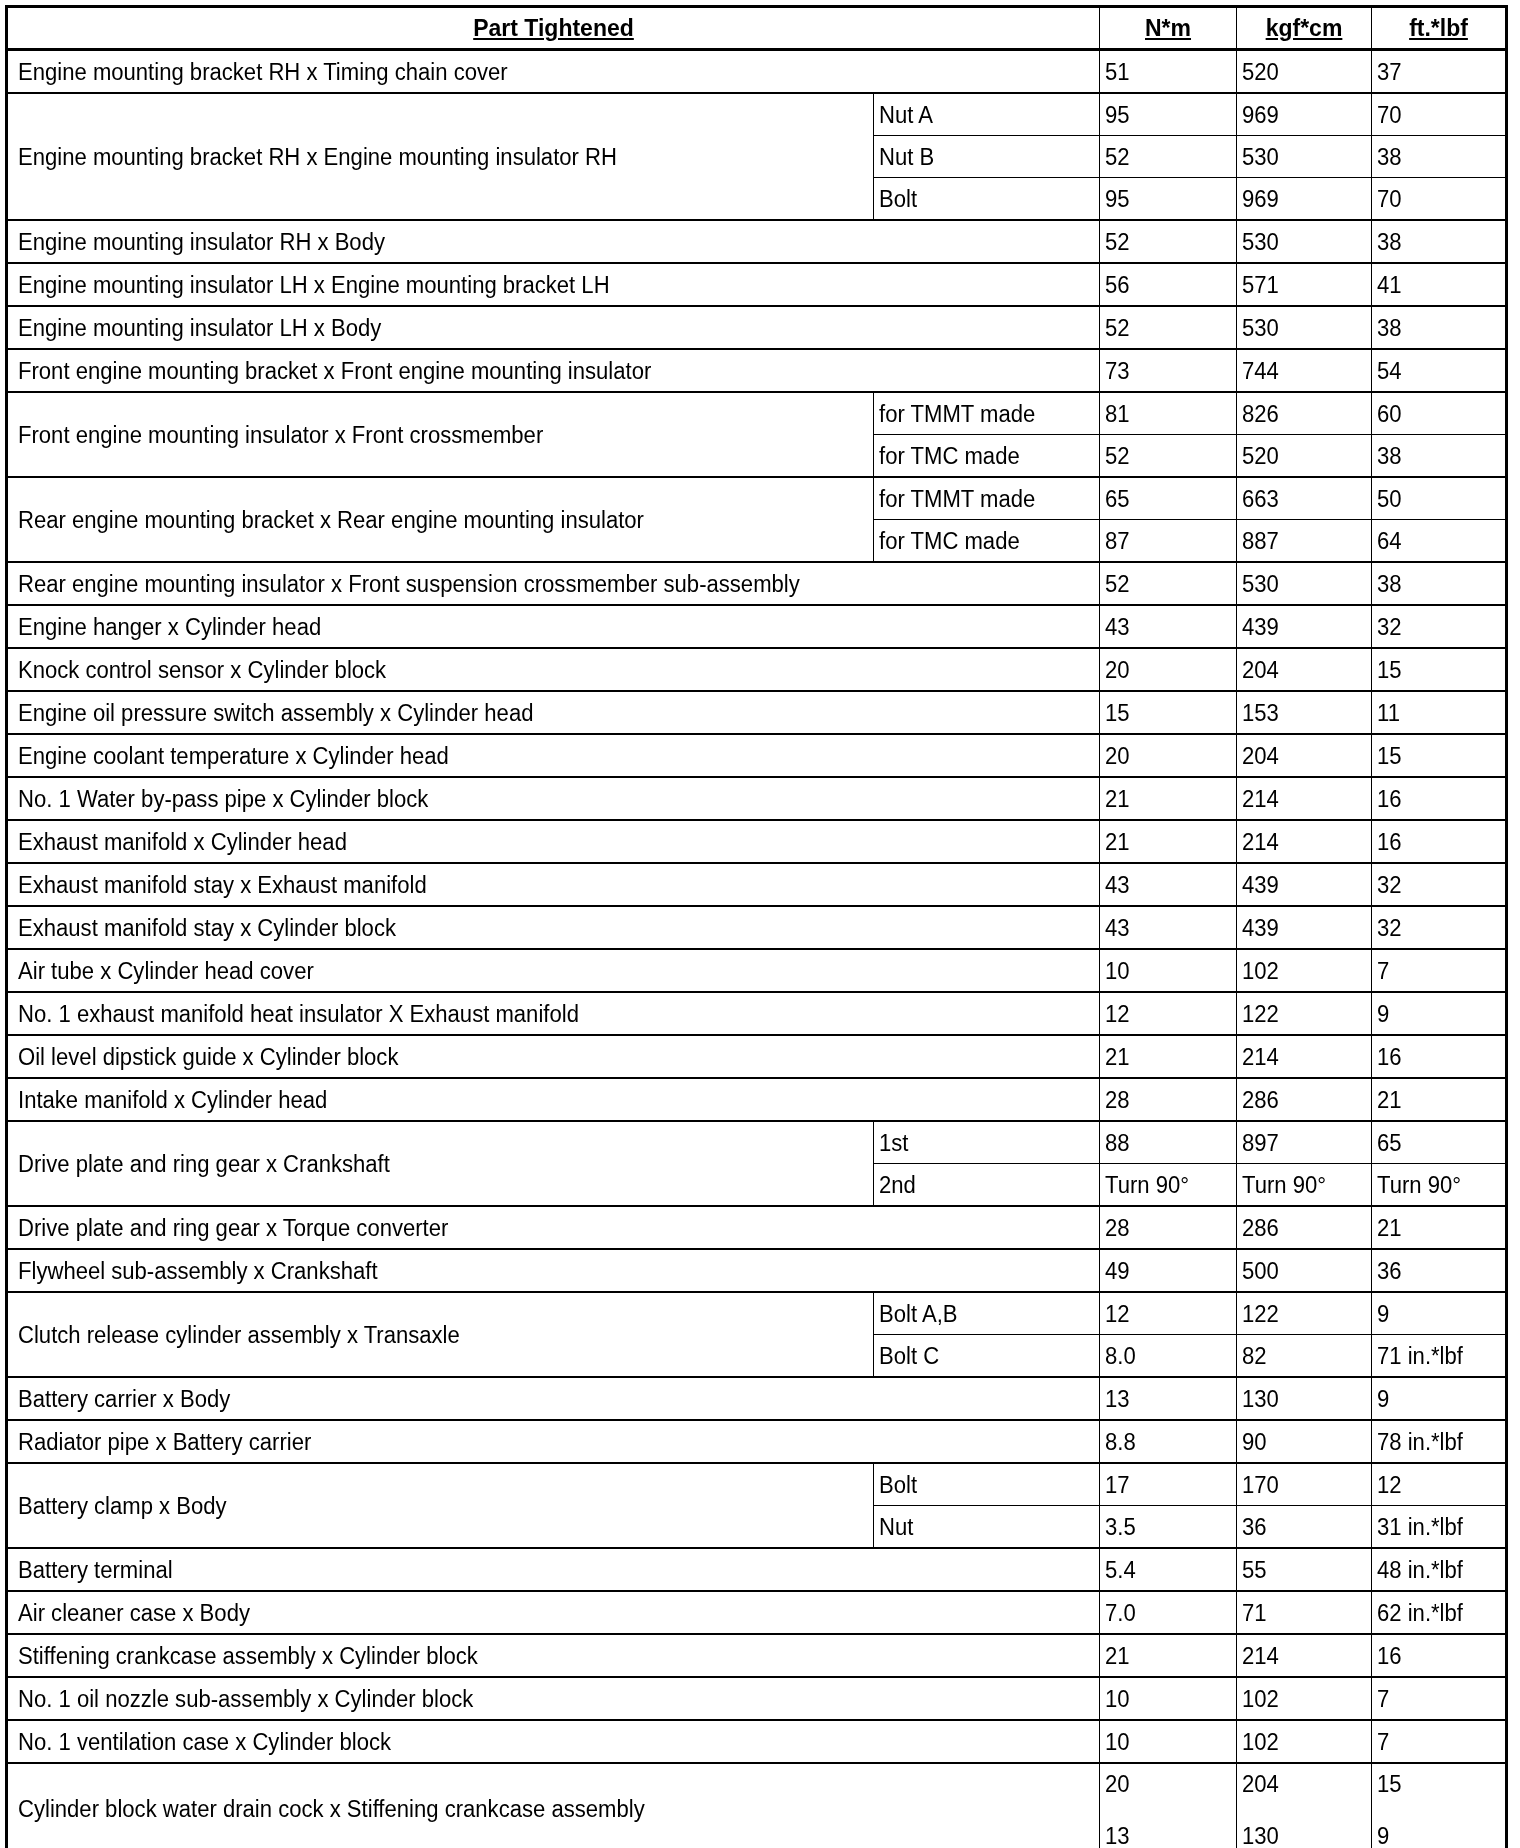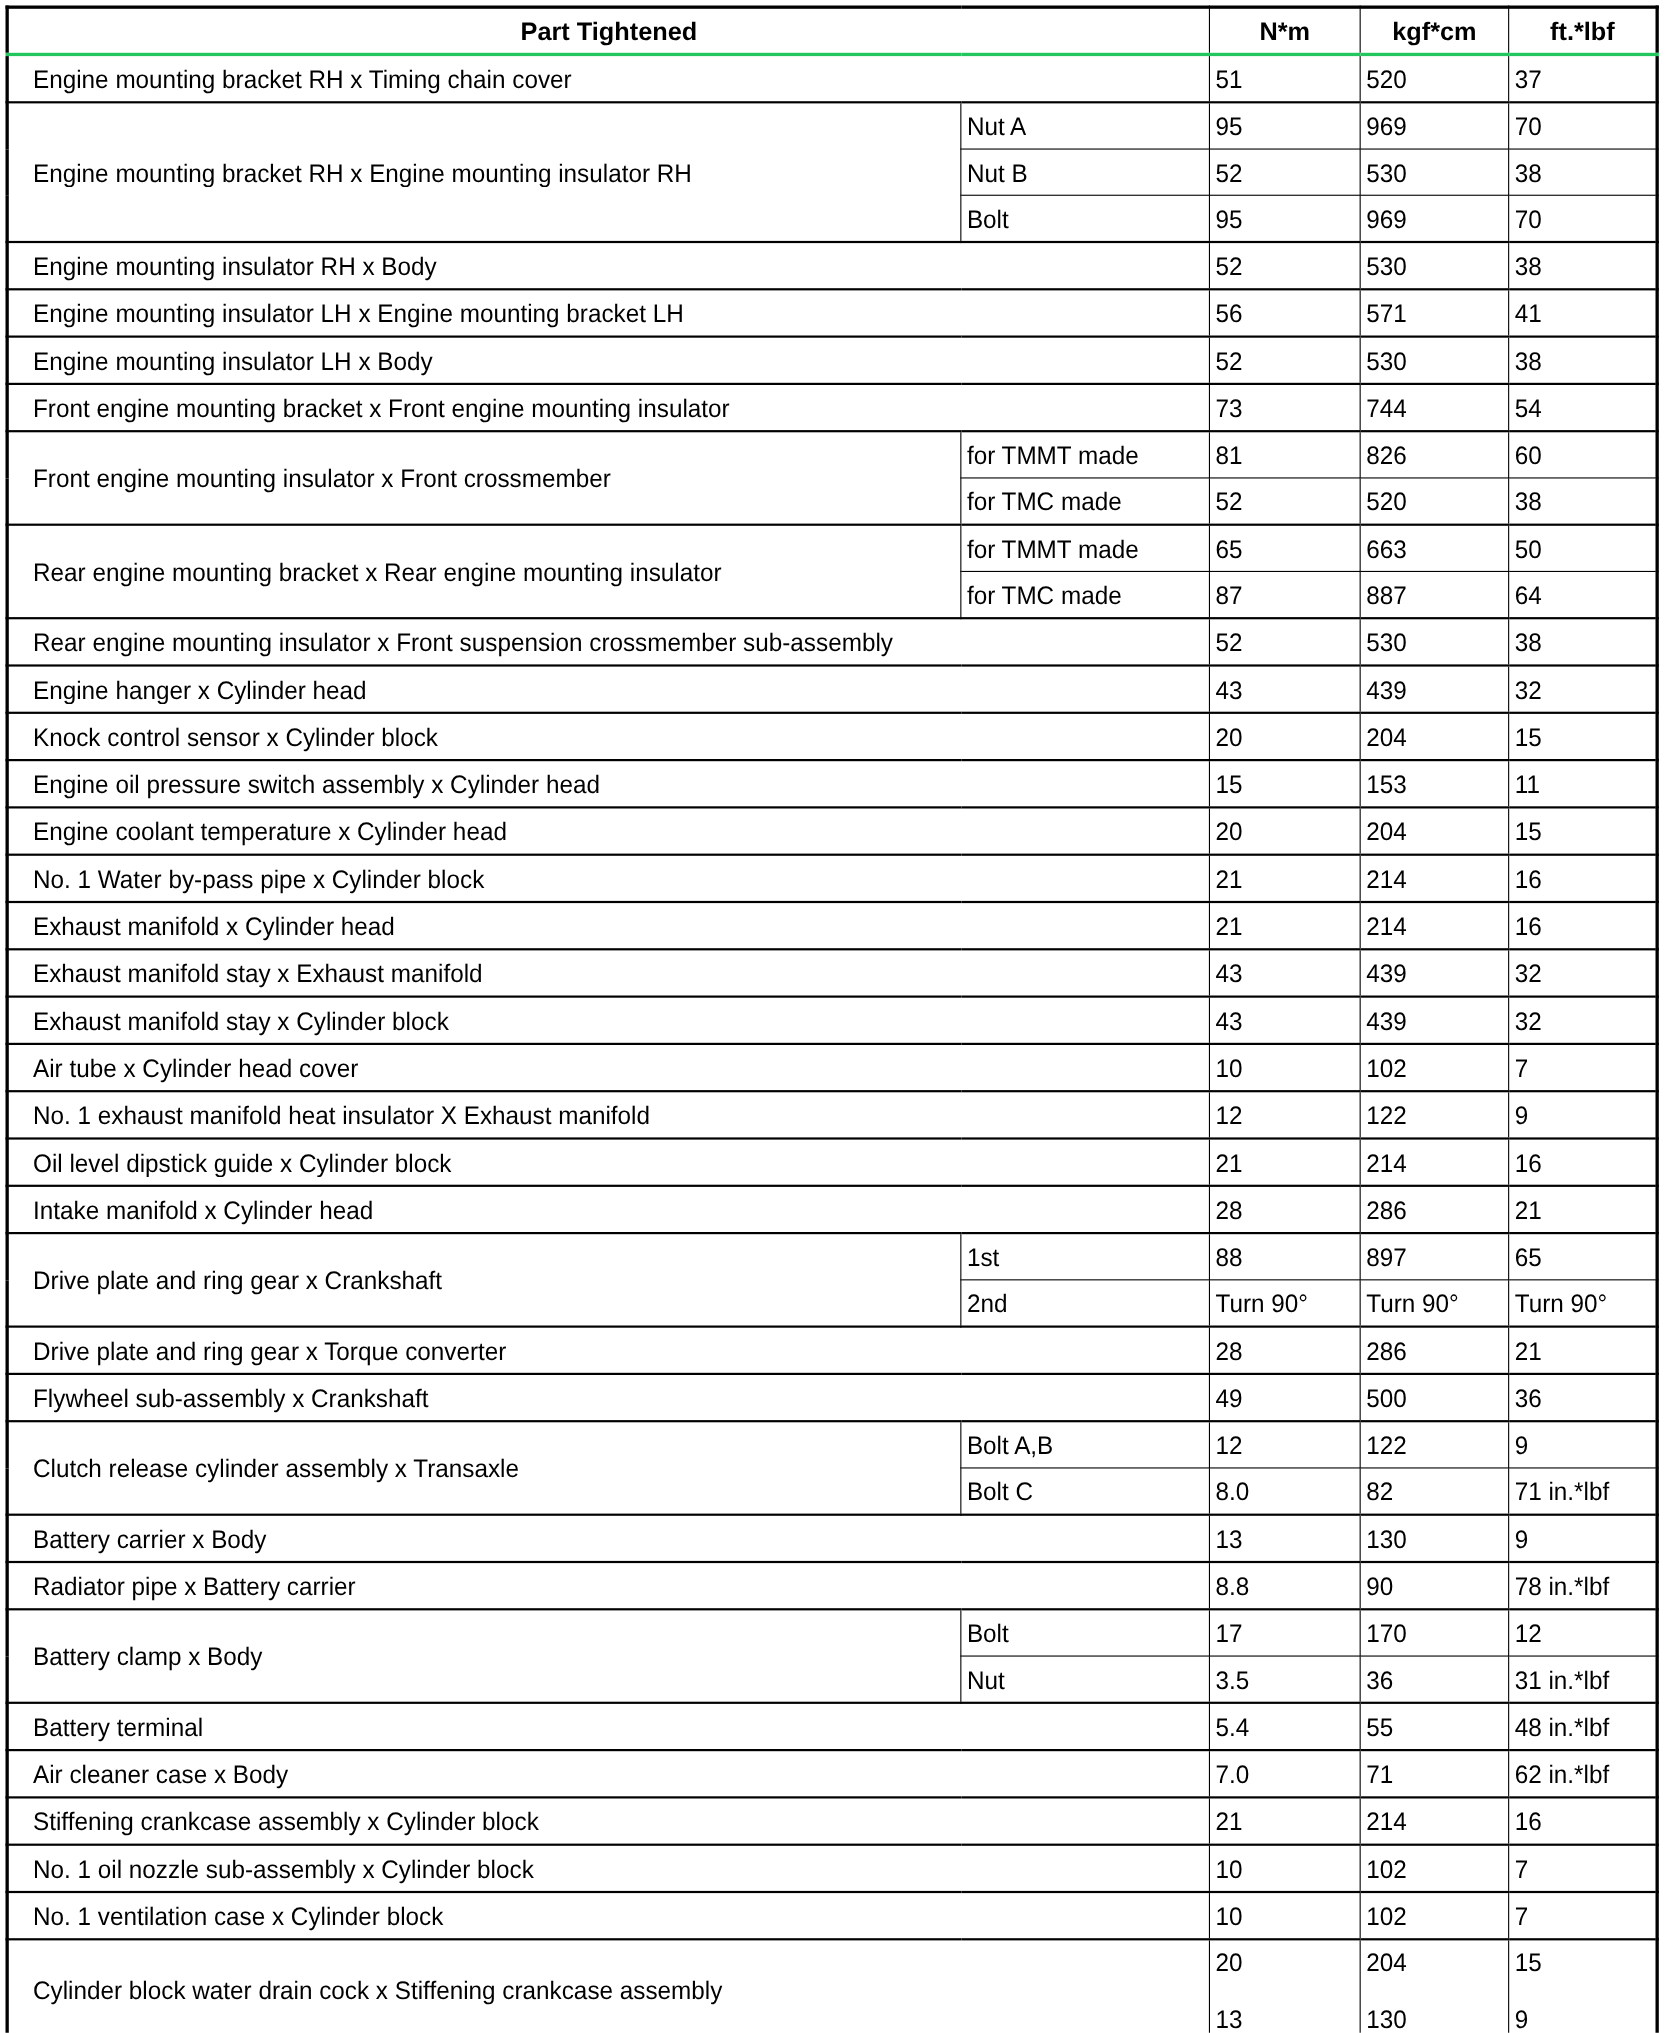--- a/index.html
+++ b/index.html
@@ -27,24 +27,25 @@
     white-space: nowrap;
     overflow: hidden;
     text-align: left;
     vertical-align: middle;
   }
   #torque-table thead th {
     height: 40px;
     font-weight: bold;
     text-align: center;
     padding: 0;
-    border-bottom: 3px solid #22c55e;
+    border-bottom: 3px solid #000000;
+    text-decoration: underline;
   }
   #torque-table tr.group-start td { border-top: 2.5px solid #000; }
-  #torque-table td.part { padding-left: 22px; }
+  #torque-table td.part { padding-left: 10px; }
   #torque-table td.stack { height: 90px; vertical-align: top; padding-top: 0; }
   #torque-table td.stack .v1 { display: block; margin-top: 8px; }
   #torque-table td.stack .v2 { display: block; margin-top: 28px; }
   .txt { display: inline-block; transform: scaleX(0.96); transform-origin: left center; }
 </style>
 </head>
 <body>
 
 <table id="torque-table">
   <colgroup>

